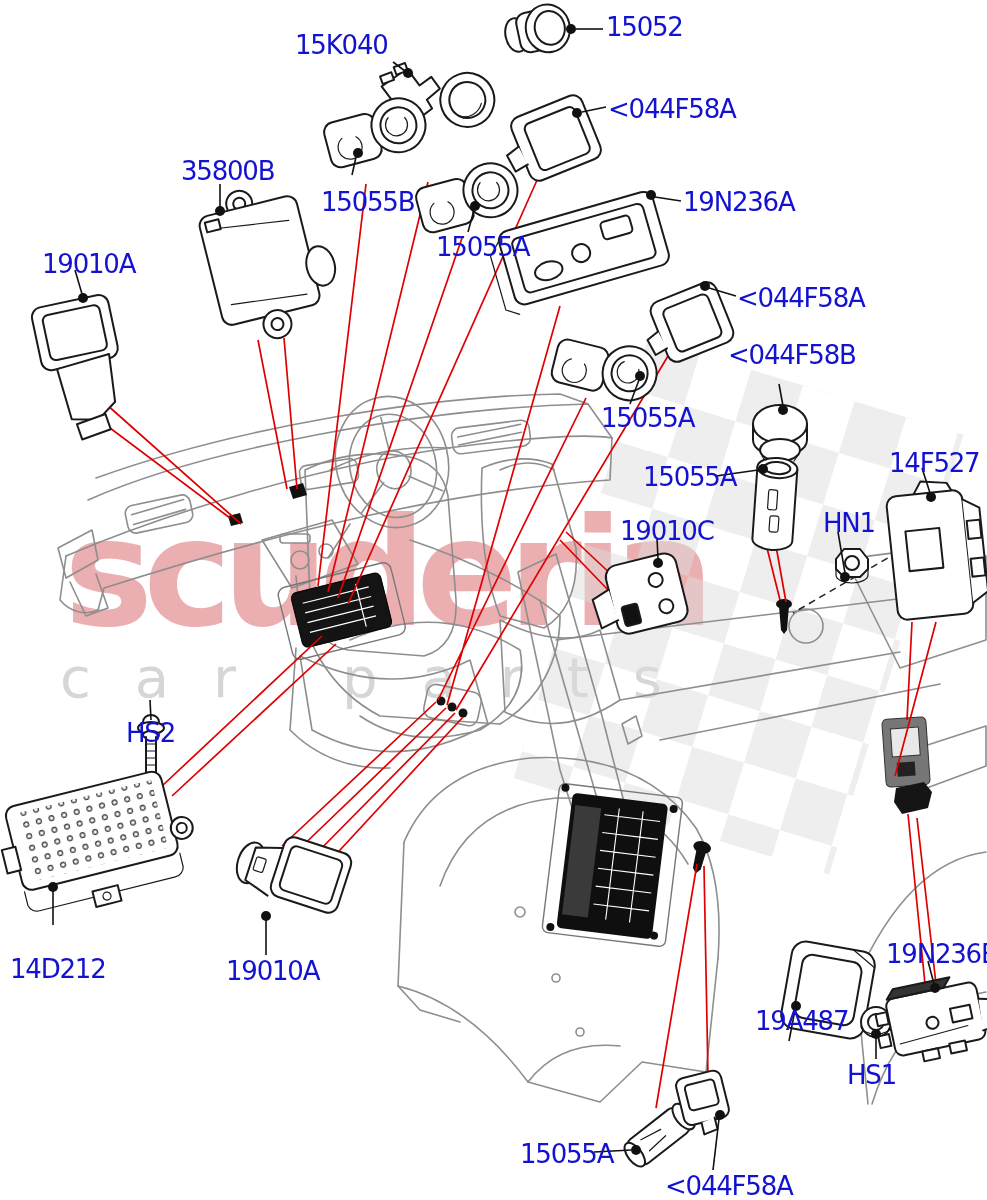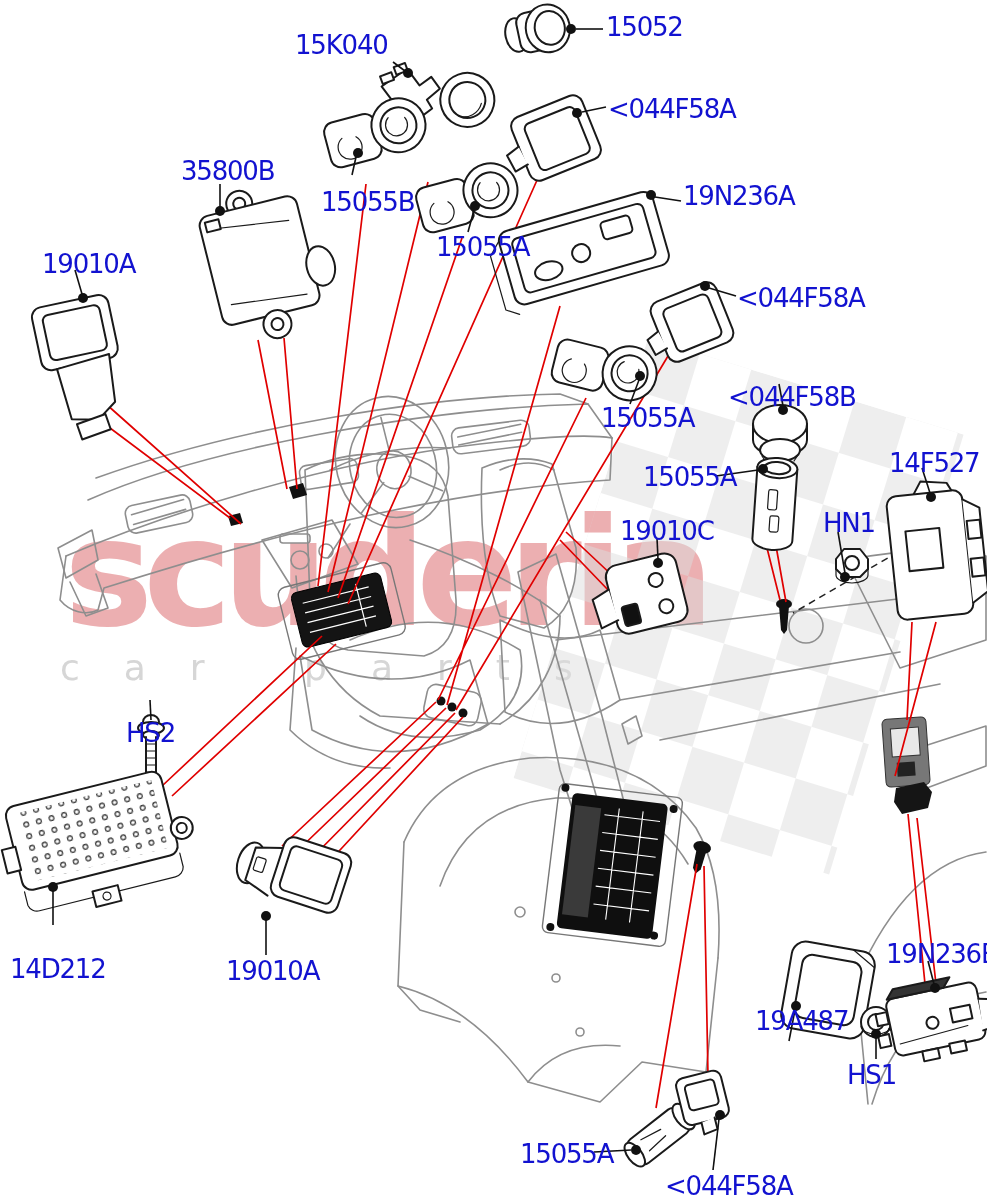--- a/index.html
+++ b/index.html
@@ -2,21 +2,21 @@
 <html><head>
 <meta charset="utf-8">
 <style>
   html,body{margin:0;padding:0;background:#fff;}
   #stage{position:relative;width:987px;height:1200px;background:#ffffff;overflow:hidden;
          font-family:"DejaVu Sans",sans-serif;}
   .plabel{position:absolute;font-size:26px;letter-spacing:-1.2px;color:#1212d0;
           white-space:nowrap;line-height:1;cursor:pointer;}
   .wm-brand{position:absolute;left:64px;top:498px;font-size:150px;font-weight:bold;
             letter-spacing:-10px;line-height:1;color:rgba(205,45,50,0.38);pointer-events:none;}
-  .wm-sub{position:absolute;left:60px;top:650px;font-size:36px;letter-spacing:44px;
+  .wm-sub{position:absolute;left:60px;top:650px;font-size:56px;letter-spacing:44px;
           line-height:1;color:#d6d6d6;pointer-events:none;}
   svg{position:absolute;left:0;top:0;}
   .art{stroke:#8e8e8e;stroke-width:1.6;fill:none;stroke-linecap:round;stroke-linejoin:round;}
   .part{stroke:#1a1a1a;stroke-width:2;fill:#ffffff;stroke-linecap:round;stroke-linejoin:round;}
   .thin{stroke:#1a1a1a;stroke-width:1.2;fill:none;}
   .red{stroke:#e00000;stroke-width:1.7;fill:none;}
   .callout{stroke:#111;stroke-width:1.6;fill:none;}
   .dot{fill:#111;stroke:none;}
 </style>
 </head>
@@ -399,25 +399,25 @@
       <circle cx="720" cy="1115" r="5"></circle>
     </g>
   </svg>
 
   <div class="plabel" style="left:606px;top:14px">15052</div>
   <div class="plabel" style="left:295px;top:32px">15K040</div>
   <div class="plabel" style="left:608px;top:96px">&lt;044F58A</div>
   <div class="plabel" style="left:181px;top:158px">35800B</div>
   <div class="plabel" style="left:321px;top:189px">15055B</div>
   <div class="plabel" style="left:436px;top:234px">15055A</div>
-  <div class="plabel" style="left:683px;top:183px">19N236A</div>
+  <div class="plabel" style="left:683px;top:189px">19N236A</div>
   <div class="plabel" style="left:42px;top:251px">19010A</div>
   <div class="plabel" style="left:737px;top:285px">&lt;044F58A</div>
   <div class="plabel" style="left:601px;top:405px">15055A</div>
-  <div class="plabel" style="left:728px;top:384px">&lt;044F58B</div>
+  <div class="plabel" style="left:728px;top:342px">&lt;044F58B</div>
   <div class="plabel" style="left:643px;top:464px">15055A</div>
   <div class="plabel" style="left:889px;top:450px">14F527</div>
   <div class="plabel" style="left:823px;top:510px">HN1</div>
   <div class="plabel" style="left:620px;top:518px">19010C</div>
   <div class="plabel" style="left:126px;top:720px">HS2</div>
   <div class="plabel" style="left:10px;top:956px">14D212</div>
   <div class="plabel" style="left:226px;top:958px">19010A</div>
   <div class="plabel" style="left:886px;top:941px">19N236B</div>
   <div class="plabel" style="left:755px;top:1008px">19A487</div>
   <div class="plabel" style="left:847px;top:1062px">HS1</div>

